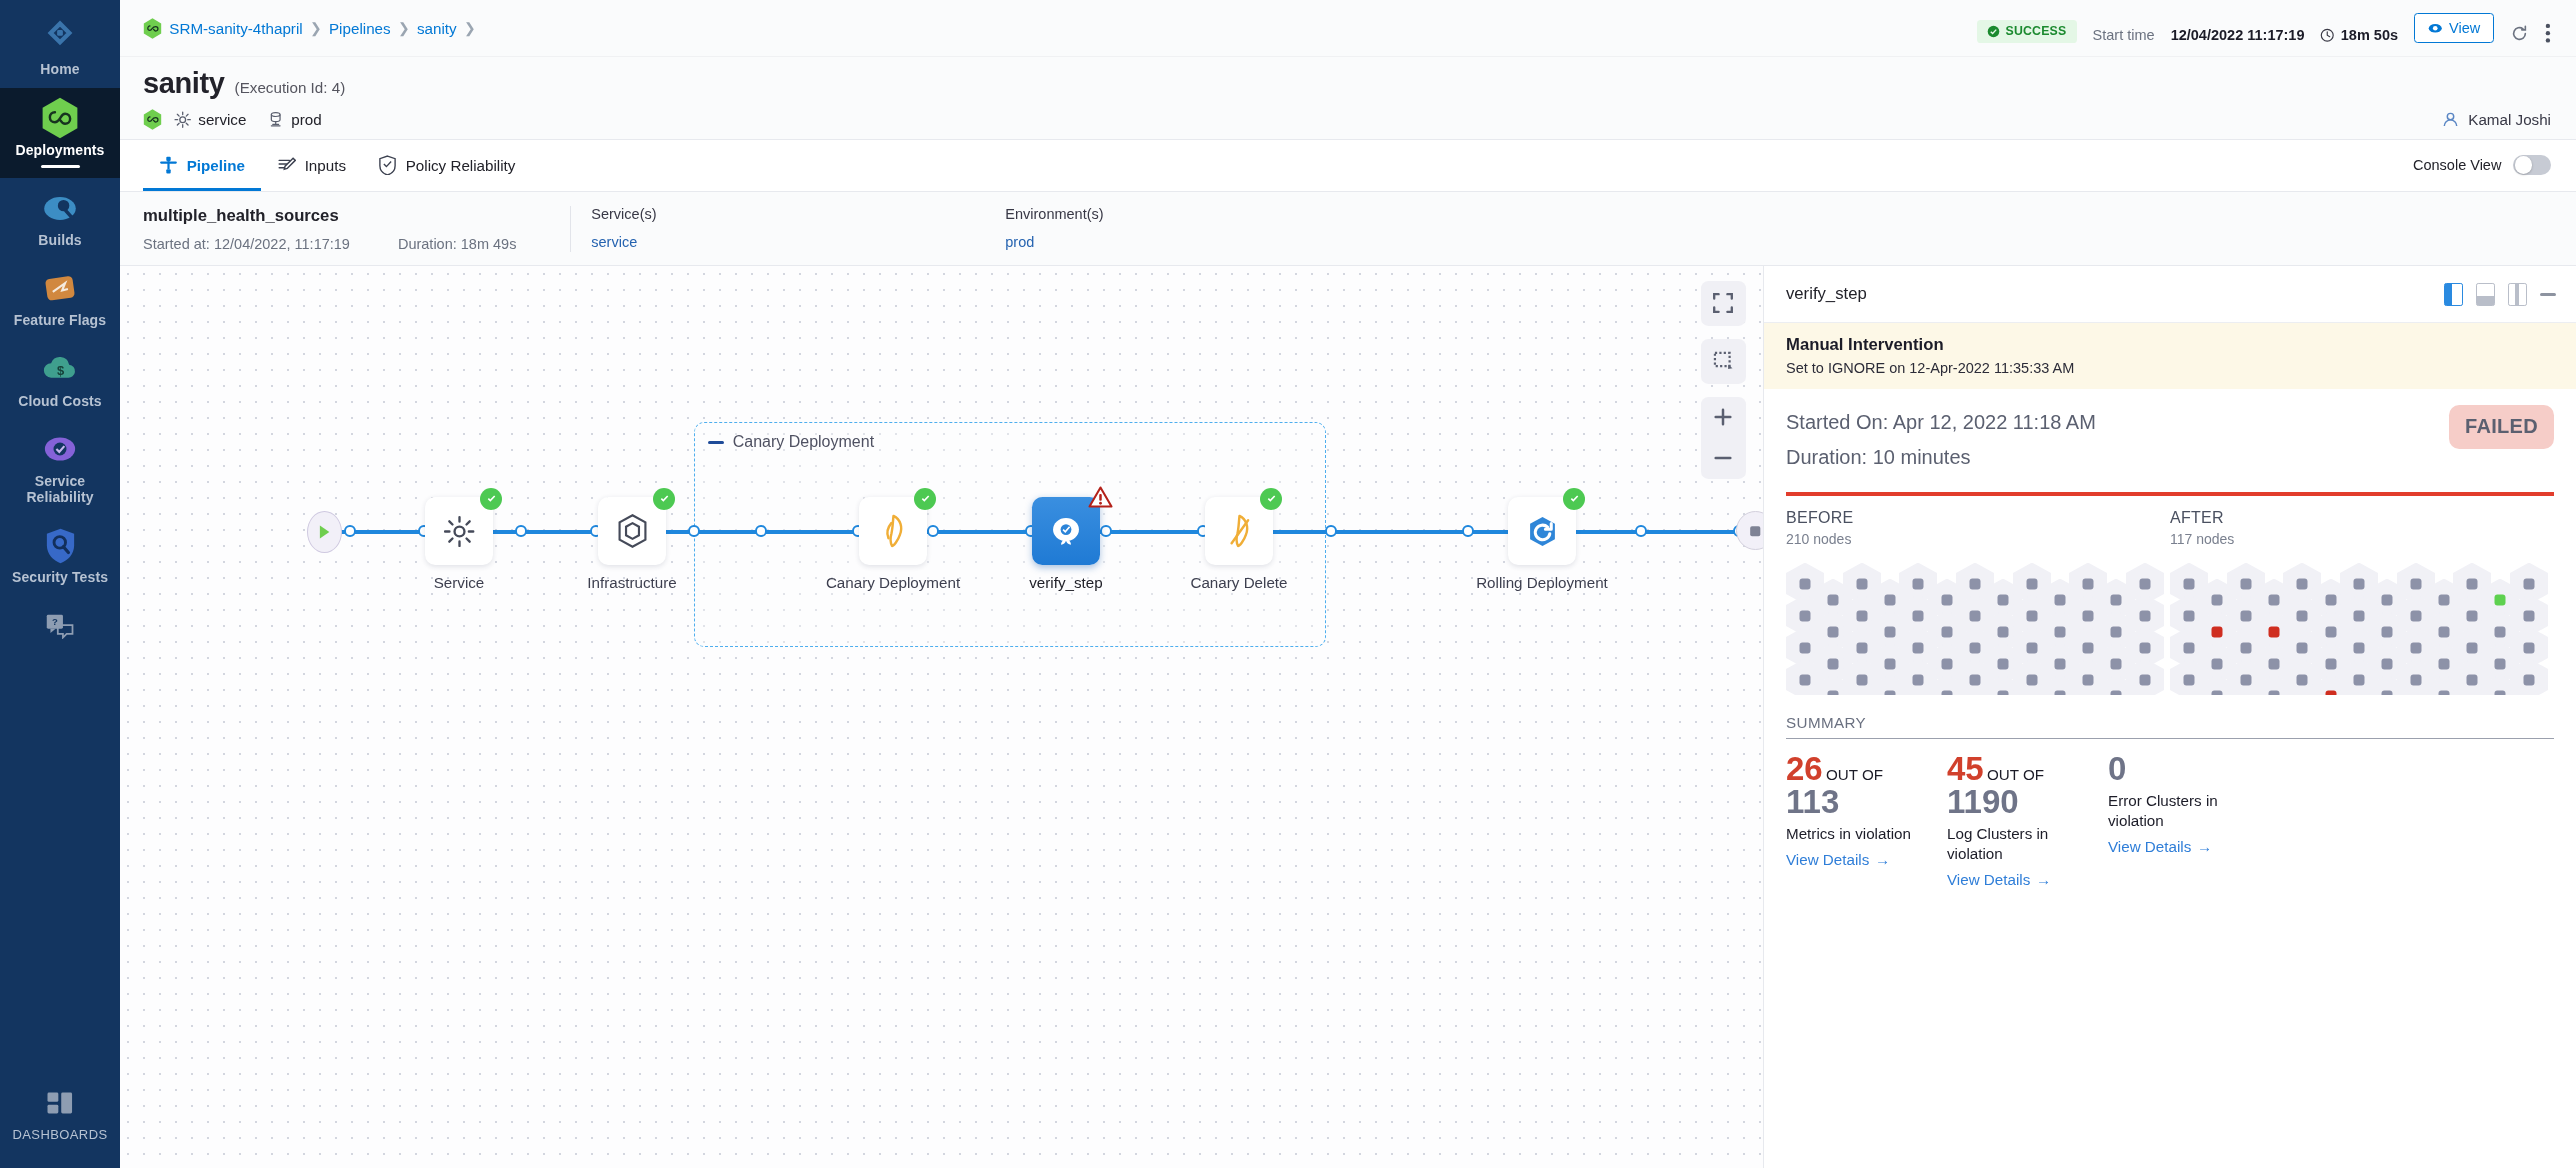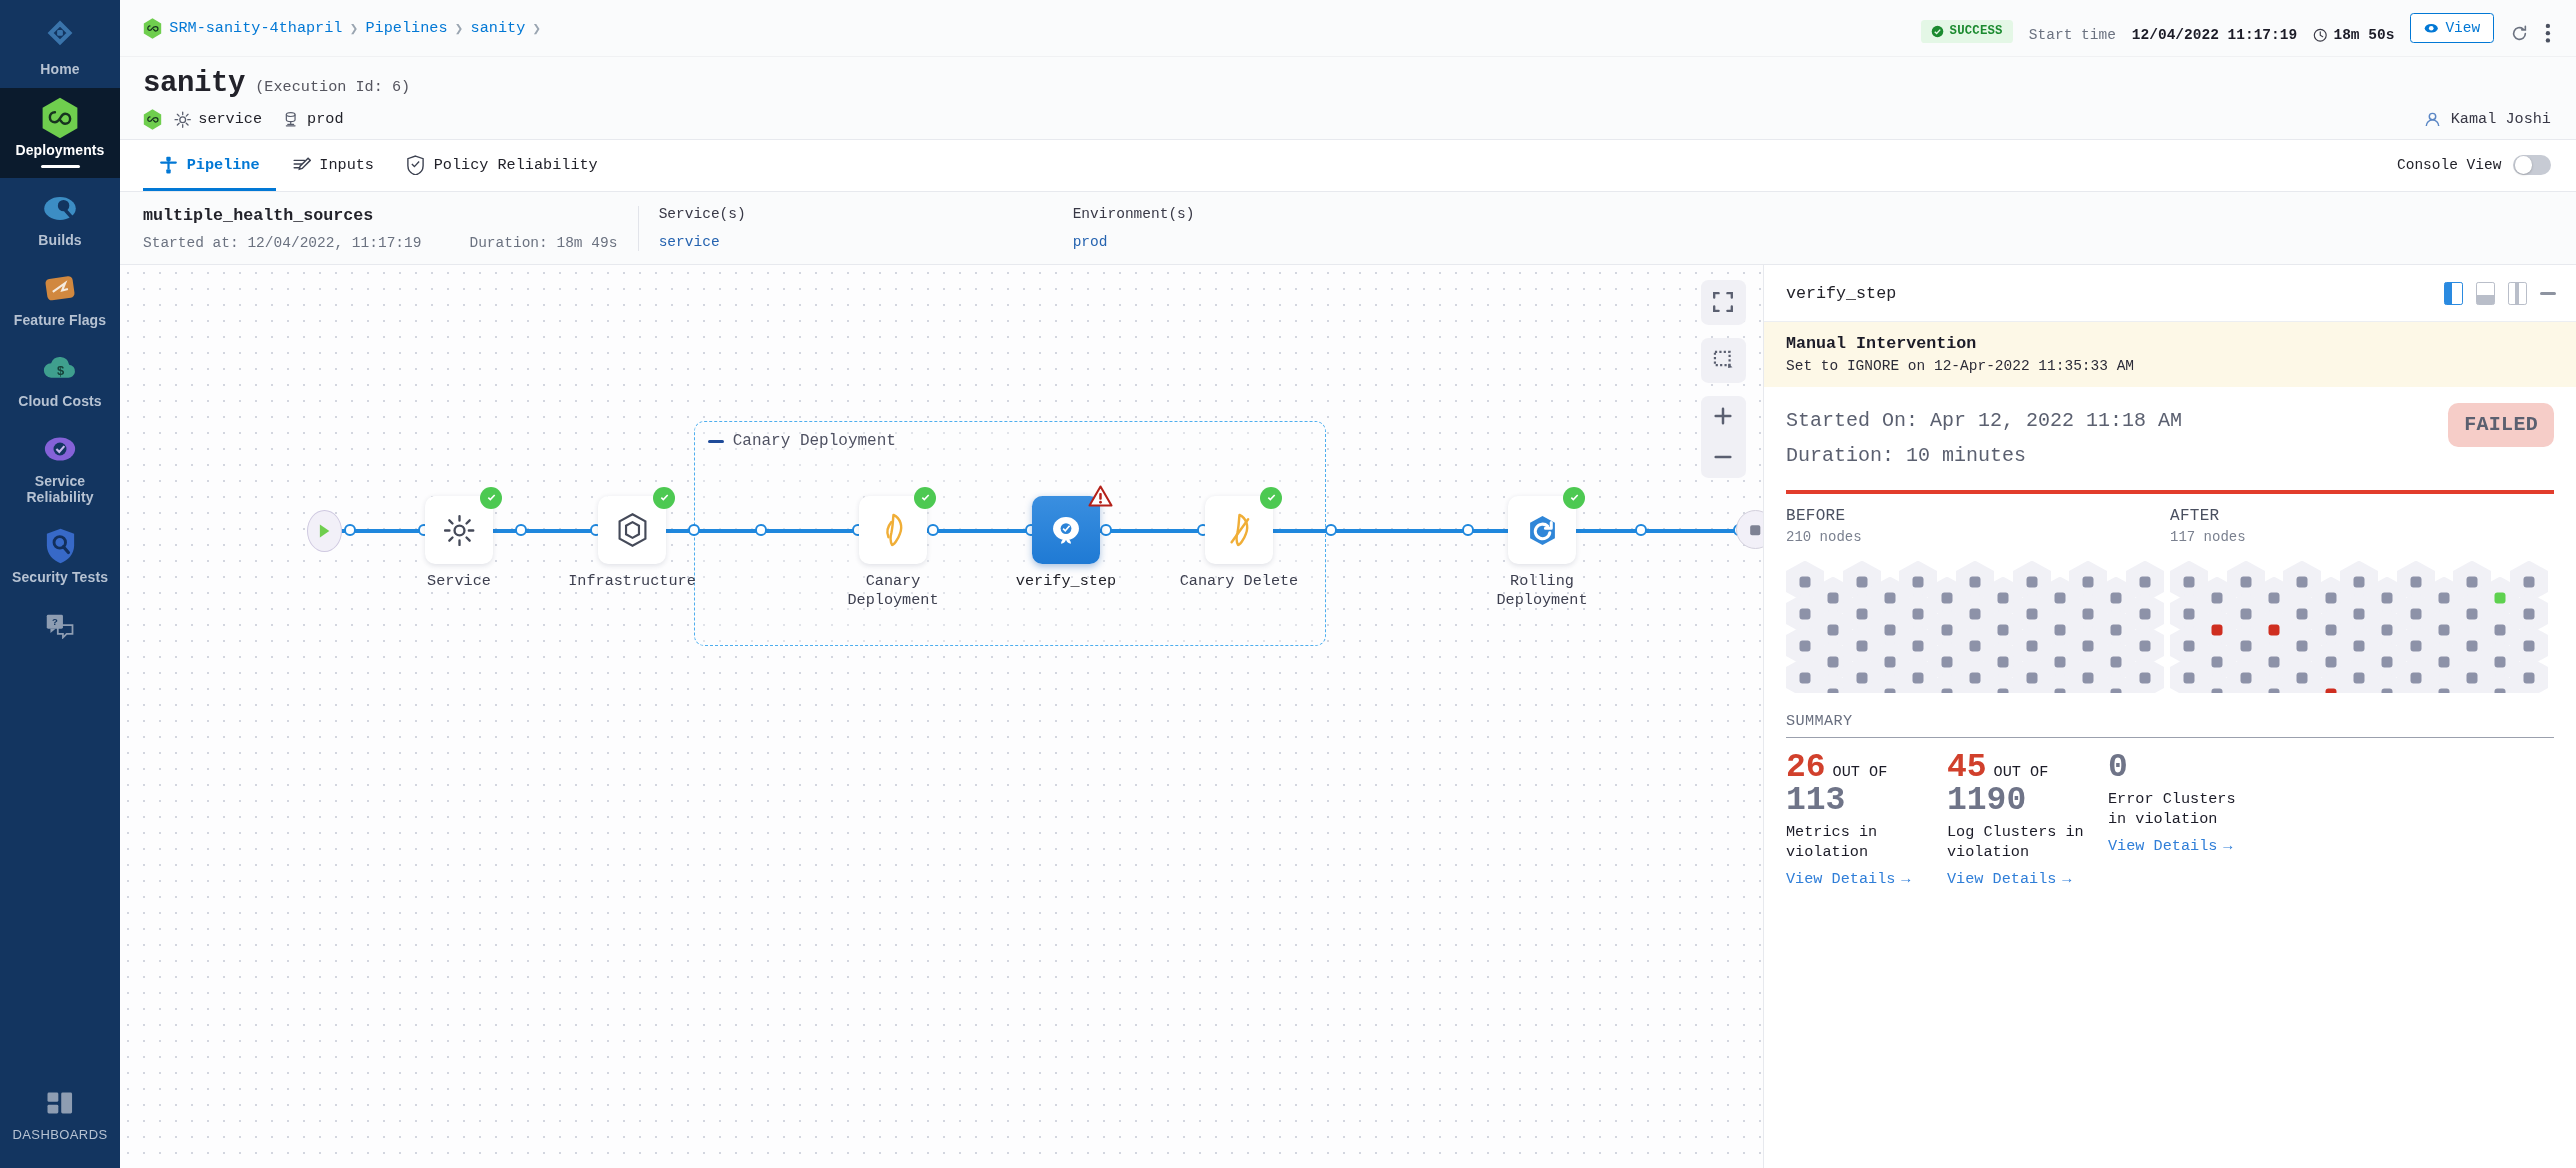--- a/index.html
+++ b/index.html
@@ -32,21 +32,21 @@
     margin: 7.3px auto 0;
   }
   .nav-spacer { flex: 1 1 auto; }
   .nav-item.dash .nav-label { font-weight: 400; font-size: 13px; letter-spacing:0.4px;}
 
   
   .hexlogo { width: 38px; height: 42px; }
 
   
   .main { flex: 1 1 auto; height: 100%; display: flex; flex-direction: column;
-          background: #f9a8d4; min-width: 0; font-family: Liberation Mono, monospace; }
+          background: #f9a8d4; min-width: 0; }
 
   
   .topbar {
     height: 57px; flex: 0 0 57px; background: #fafbfc;
     display: flex; align-items: center; padding: 0 25px 0 23px;
     border-bottom: 0.7px solid #f0f1f3;
   }
   .crumbs { display: flex; align-items: center; gap: 7.3px; font-size: 15.2px; }
   .crumb-link { color: #0278d5; cursor: pointer; }
   .crumb-sep { color: #9aa5b1; font-size: 14px; }
@@ -365,21 +365,21 @@
             <circle cx="4" cy="14" r="3" fill="#4b5160"></circle>
             <circle cx="4" cy="24" r="3" fill="#4b5160"></circle>
           </svg>
         </div>
       </div>
     </div>
 
     <div class="titleblock">
       <div class="title-row">
         <span class="ptitle">sanity</span>
-        <span class="pexec">(Execution Id: 6)</span>
+        <span class="pexec">(Execution Id: 4)</span>
       </div>
       <div class="meta-row">
         <svg width="19" height="21" viewBox="0 0 52 58">
           <polygon points="26,1 50,15 50,43 26,57 2,43 2,15" fill="#6fce4e"></polygon>
           <path d="M19 22c-3.5 0-6 2.7-6 6s2.5 6 6 6c3 0 4.3-2.2 6-4.8S32 24 35 24c3.5 0 6 2.7 6 6s-2.5 6-6 6c-3 0-4.3-2.2-6-4.8" fill="none" stroke="#16331f" stroke-width="3.4" stroke-linecap="round"></path>
         </svg>
         <div class="meta-chip">
           <svg width="17.4" height="17.4" viewBox="0 0 24 24">
             <circle cx="12" cy="12" r="4" fill="none" stroke="#5a5f6e" stroke-width="1.8"></circle>
             <g stroke="#5a5f6e" stroke-width="1.8" stroke-linecap="round">

